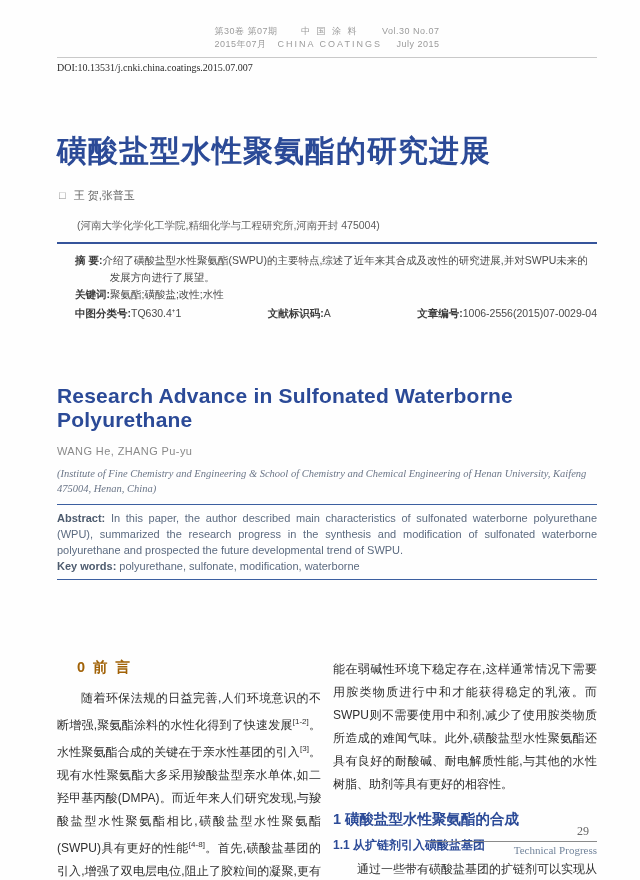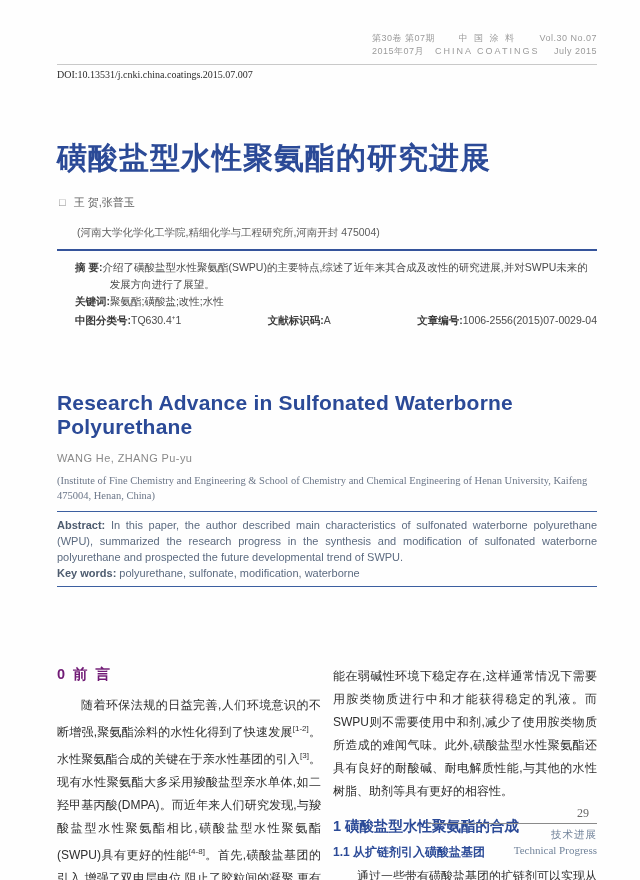--- a/index.html
+++ b/index.html
@@ -8,21 +8,21 @@
     position: relative;
     width: 640px; height: 880px;
     background: #fefefe;
     font-family: "Liberation Sans", sans-serif;
     color: #333;
     overflow: hidden;
   }
   .content { position: absolute; left: 57px; top: 0; width: 540px; }
 
   
-  .jheader { display: flex; justify-content: flex-end; margin-top: 32px; padding-bottom: 6px; border-bottom: 1px solid #c9c9c9; }
+  .jheader { display: flex; justify-content: center; margin-top: 25px; padding-bottom: 6px; border-bottom: 1px solid #c9c9c9; }
   .jheader .cell { font-size: 9px; line-height: 13px; color: #9b9b9b; letter-spacing: .5px; }
   .jheader .c-left { text-align: left; }
   .jheader .c-center { text-align: center; letter-spacing: 2px; }
   .jheader .c-right { text-align: right; }
   .doi { margin-top: 4px; font-family: "Liberation Serif", serif; font-size: 10px; color: #2b2b2b; }
 
   
   .title-cn { margin-top: 58px; font-size: 30px; font-weight: bold; color: #2b4a97; letter-spacing: 1px; }
   .authors-cn { margin-top: 16px; font-size: 11px; color: #5d5d5d; padding-left: 2px; }
   .authors-cn .marker { margin-right: 8px; color: #8a8a8a; }
@@ -31,30 +31,30 @@
 
   
   .abs-cn { margin-top: 8px; padding-left: 18px; font-size: 10.5px; color: #4a4a4a; line-height: 17px; }
   .abs-cn .hang { padding-left: 3.3em; text-indent: -3.3em; }
   .abs-cn b { color: #3a3a3a; }
   .meta-row { display: flex; justify-content: space-between; margin-top: 2px; gap: 36px; }
 
   
   .title-en { margin-top: 62px; font-size: 21px; font-weight: bold; color: #2b4a97; letter-spacing: .2px; }
   .authors-en { margin-top: 13px; font-size: 11px; color: #8a8a8a; letter-spacing: .4px; }
-  .affil-en { margin-top: 9px; font-family: "Liberation Serif", serif; font-size: 10.5px; color: #6b7688; line-height: 15px; }
+  .affil-en { margin-top: 9px; font-family: "Liberation Serif", serif; font-style: italic; font-size: 10.5px; color: #6b7688; line-height: 15px; }
   .rule-en { border: none; border-top: 1.5px solid #3c5fa0; margin-top: 8px; }
   .abs-en { margin-top: 5px; font-family: Liberation Sans, sans-serif; font-size: 11px; color: #5c6b80; line-height: 16px; text-align: justify; }
   .abs-en b { color: #4d5b6e; }
   .rule-en2 { border: none; border-top: 1.5px solid #3c5fa0; margin-top: 5px; }
 
   
   .cols { display: flex; gap: 12px; margin-top: 78px; }
   .col { width: 264px; }
-  .sec-h0 { font-size: 14.5px; font-weight: bold; color: #701a75; letter-spacing: 2px; margin-bottom: 10px; }
+  .sec-h0 { font-size: 14.5px; font-weight: bold; color: #a16207; letter-spacing: 2px; margin-bottom: 10px; margin-left: 20px; }
   .sec-h1 { font-size: 14.5px; font-weight: bold; color: #2b4a97; margin-top: 14px; margin-bottom: 8px; }
   .sec-h2 { font-size: 12px; font-weight: bold; color: #2b4a97; margin-bottom: 4px; }
   .para { font-size: 12px; line-height: 23px; text-align: justify; color: #2e2e2e; }
   .para.indent { text-indent: 2em; }
   .para sup { font-size: 8px; color: #2e2e2e; }
 
   
   .footer { position: absolute; right: 43px; bottom: 24px; width: 170px; text-align: right; }
   .footer .pagenum { font-family: "Liberation Serif", serif; font-size: 12px; color: #666; padding-right: 8px; }
   .footer .fline { border: none; border-top: 1px solid #8a8a8a; margin-top: 2px; }
@@ -122,16 +122,15 @@
         <div class="sec-h2">1.1  从扩链剂引入磺酸盐基团</div>
         <div class="para indent">通过一些带有磺酸盐基团的扩链剂可以实现从</div>
       </div>
     </div>
 
   </div>
 
   <div class="footer">
     <div class="pagenum">29</div>
     <hr class="fline">
-    <div class="col-cn">技术进展</div>
     <div class="col-en">Technical Progress</div>
   </div>
 </div>
 
 </body></html>

